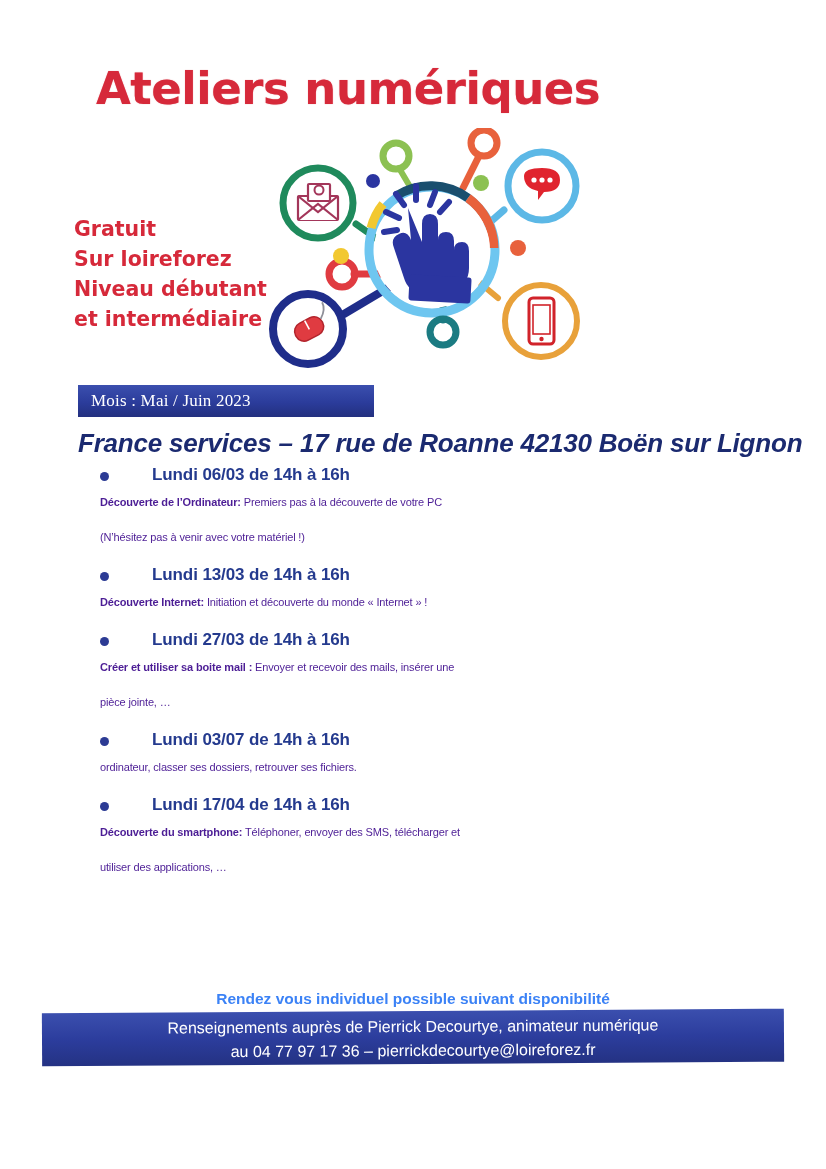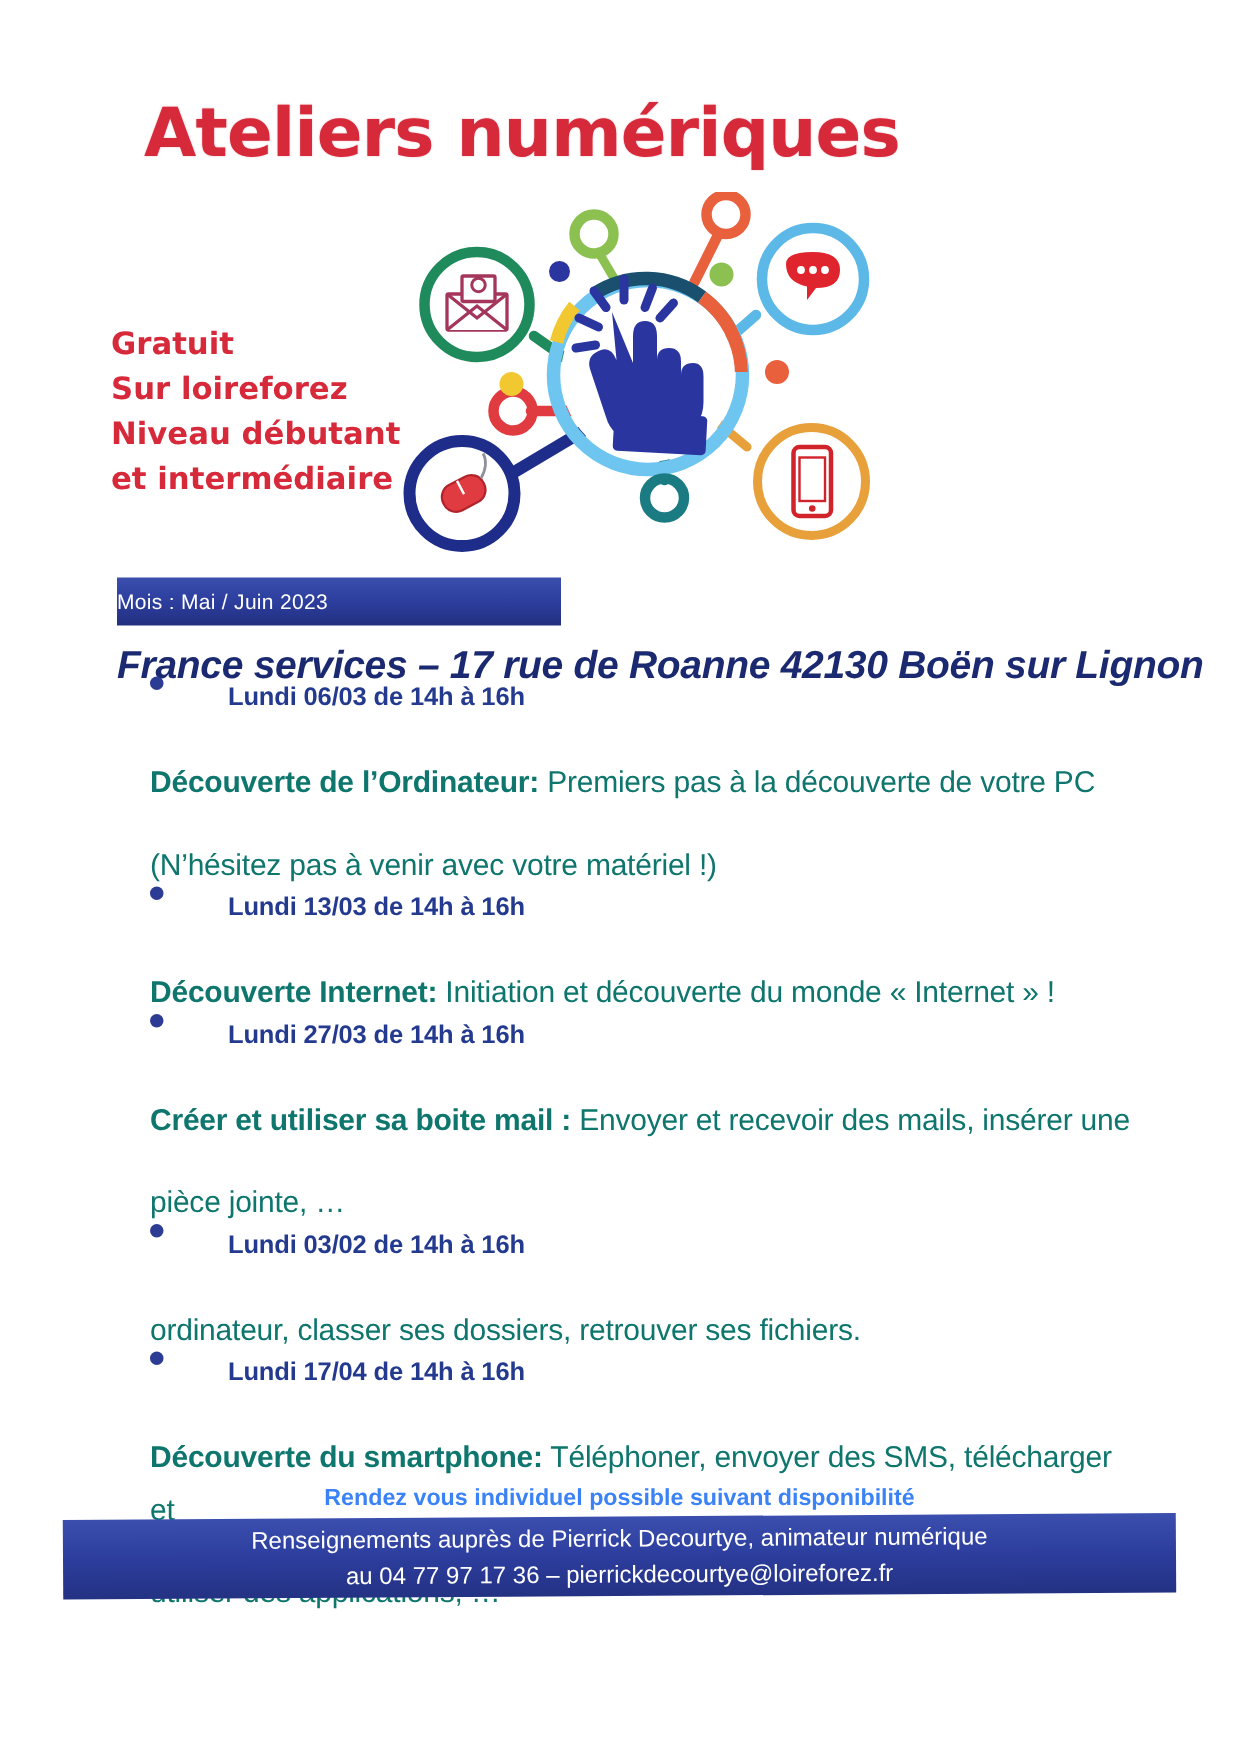--- a/index.html
+++ b/index.html
@@ -40,57 +40,56 @@
   .art{position:absolute;left:236px;top:128px;width:370px;height:245px;}
 
   
   .month-banner{
     position:absolute;left:78px;top:385px;
     width:296px;height:32px;
     background:linear-gradient(180deg,#3b4fae 0%,#2b3c9b 55%,#23307f 100%);
     display:flex;align-items:center;
   }
   .month-banner span{
-    color:#ffffff;font-size:14px;
-    font-family:Liberation Sans, sans-serif;
+    color:#ffffff;font-size:17px;padding-left:13px;
+    font-family:Liberation Serif, serif;
     letter-spacing:.2px;
   }
 
   
   .venue{
     position:absolute;left:78px;top:428px;
     font-size:26px;font-style:italic;font-weight:bold;
     color:#1b2a70;
     font-family:"Liberation Sans", sans-serif;
     letter-spacing:-.2px;
   }
 
   
   .sessions{position:absolute;left:78px;top:455px;width:680px;}
   .session{margin:0;}
   .ses-date{
-    display:flex;align-items:flex-start;
+    display:flex;align-items:flex-end;
     height:30px;
   }
   .bullet{
     width:9px;height:9px;border-radius:50%;
     background:#2c3b94;margin-left:22px;margin-right:43px;
     flex:none;position:relative;top:-4px;
   }
   .ses-date-text{
     font-weight:bold;font-size:17px;color:#243a8e;
     font-family:"Liberation Sans", sans-serif;
     letter-spacing:-.1px;
   }
   .ses-desc{
-    font-size:20px;line-height:35px;color:#0f766e;
+    font-size:11px;line-height:35px;color:#4c1d95;
     font-family:"Liberation Sans", sans-serif;
     padding-left:22px;
     letter-spacing:-.15px;
-    margin-top:20px;
   }
   .ses-desc b{font-weight:bold;}
 
   
   .rdv{
     position:absolute;left:0;top:990px;width:826px;text-align:center;
     font-weight:bold;font-size:15.5px;color:#3b82f6;
     font-family:"Liberation Sans", sans-serif;
   }
   .contact-banner{
@@ -256,21 +255,21 @@
       </div>
       <div class="ses-desc">
         <b>Créer et utiliser sa boite mail :</b><span> Envoyer et recevoir des mails, insérer une</span>
       </div>
       <div class="ses-desc">pièce jointe, …</div>
     </div>
 
     <div class="session">
       <div class="ses-date">
         <span class="bullet"></span>
-        <span class="ses-date-text">Lundi 03/02 de 14h à 16h</span>
+        <span class="ses-date-text">Lundi 03/07 de 14h à 16h</span>
       </div>
       <div class="ses-desc">ordinateur, classer ses dossiers, retrouver ses fichiers.</div>
     </div>
 
     <div class="session">
       <div class="ses-date">
         <span class="bullet"></span>
         <span class="ses-date-text">Lundi 17/04 de 14h à 16h</span>
       </div>
       <div class="ses-desc">

